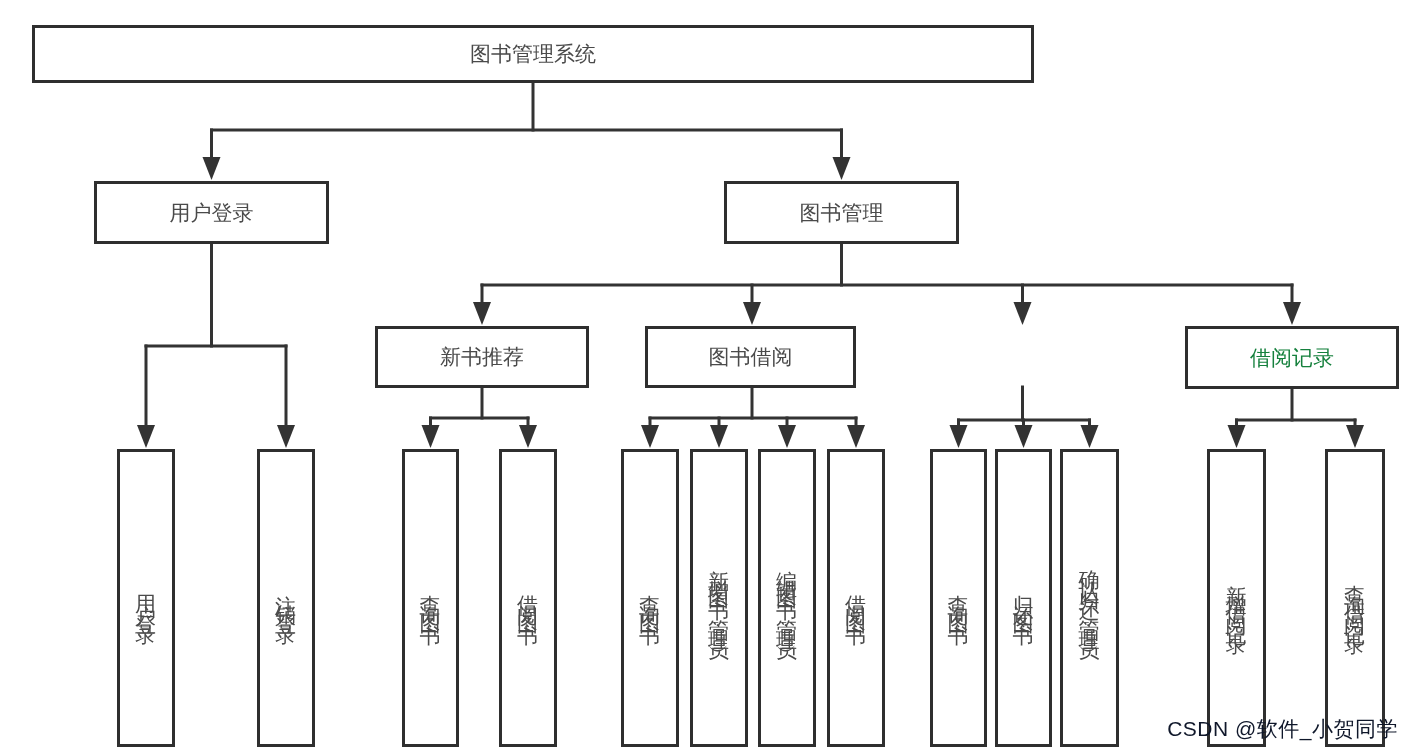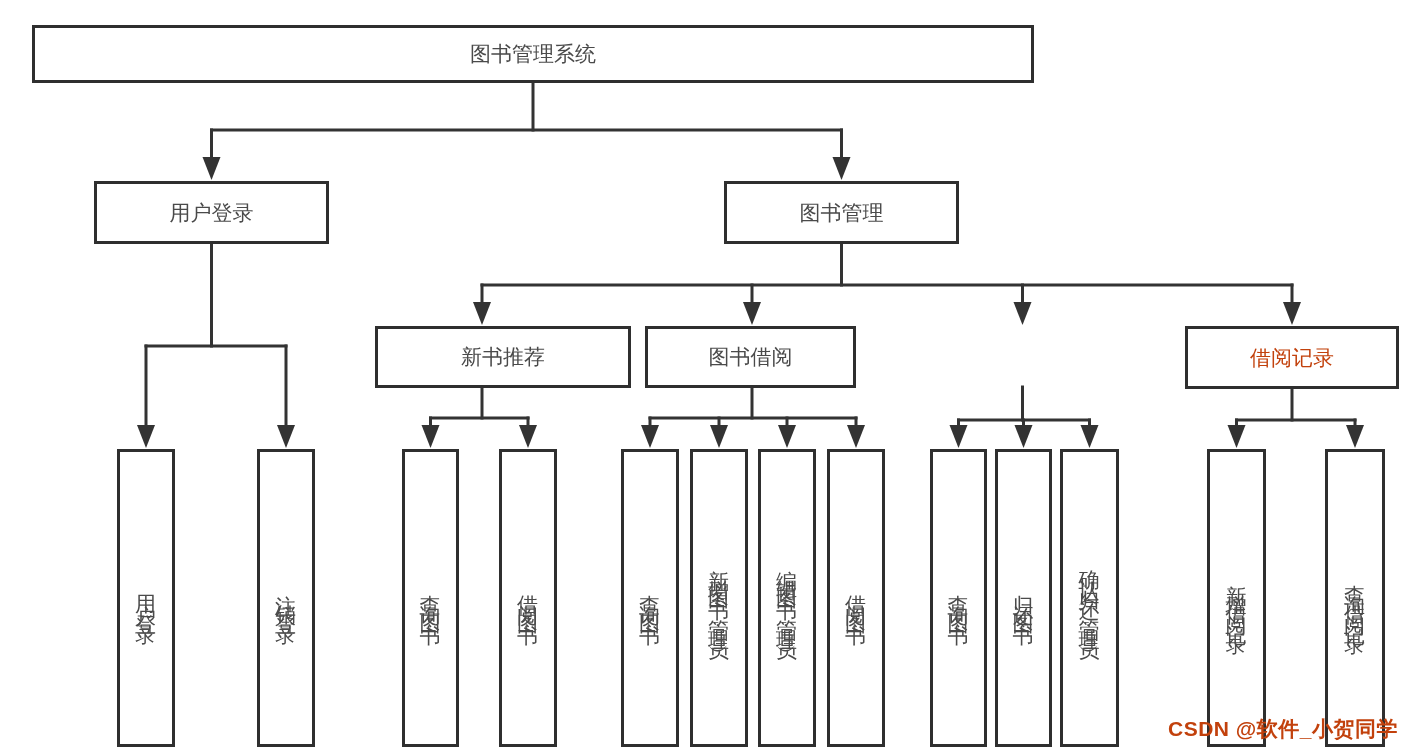--- a/index.html
+++ b/index.html
@@ -47,28 +47,28 @@
 <div id="stage">
     <div class="node horizontal" style="left: 20px; top: 13px; width: 1002px; height: 58px; border-color: rgb(47, 47, 47);">
       <span class="lbl" style="color: rgb(74, 74, 74);">图书管理系统</span>
     </div>
     <div class="node horizontal" style="left: 82px; top: 169px; width: 235px; height: 63px; border-color: rgb(47, 47, 47);">
       <span class="lbl" style="color: rgb(74, 74, 74);">用户登录</span>
     </div>
     <div class="node horizontal" style="left: 712px; top: 169px; width: 235px; height: 63px; border-color: rgb(47, 47, 47);">
       <span class="lbl" style="color: rgb(74, 74, 74);">图书管理</span>
     </div>
-    <div class="node horizontal" style="left: 363px; top: 314px; width: 256px; height: 62px; border-color: rgb(47, 47, 47);">
+    <div class="node horizontal" style="left: 363px; top: 314px; width: 214px; height: 62px; border-color: rgb(47, 47, 47);">
       <span class="lbl" style="color: rgb(74, 74, 74);">新书推荐</span>
     </div>
     <div class="node horizontal" style="left: 633px; top: 314px; width: 211px; height: 62px; border-color: rgb(47, 47, 47);">
       <span class="lbl" style="color: rgb(74, 74, 74);">图书借阅</span>
     </div>
     <div class="node horizontal" style="left: 1173px; top: 314px; width: 214px; height: 63px; border-color: rgb(47, 47, 47);">
-      <span class="lbl" style="color: #c2410c;">借阅记录</span>
+      <span class="lbl" style="color: #15803d;">借阅记录</span>
     </div>
     <div class="node vertical" style="left: 105px; top: 437px; width: 58px; height: 298px; border-color: rgb(47, 47, 47);">
       <span class="lbl" style="color: rgb(74, 74, 74);">用户登录</span>
     </div>
     <div class="node vertical" style="left: 245px; top: 437px; width: 58px; height: 298px; border-color: rgb(47, 47, 47);">
       <span class="lbl" style="color: rgb(74, 74, 74);">注销登录</span>
     </div>
     <div class="node vertical" style="left: 390px; top: 437px; width: 57px; height: 298px; border-color: rgb(47, 47, 47);">
       <span class="lbl" style="color: rgb(74, 74, 74);">查询图书</span>
     </div>
@@ -151,13 +151,13 @@
       <polygon points="1068.5,413 1086.5,413 1077.5,436" fill="#333333"></polygon>
       <line x1="1280" y1="375" x2="1280" y2="408" stroke="#333333" stroke-width="3" stroke-linecap="square"></line>
       <line x1="1224.5" y1="408" x2="1343" y2="408" stroke="#333333" stroke-width="3" stroke-linecap="square"></line>
       <line x1="1224.5" y1="408" x2="1224.5" y2="415" stroke="#333333" stroke-width="3" stroke-linecap="square"></line>
       <polygon points="1215.5,413 1233.5,413 1224.5,436" fill="#333333"></polygon>
       <line x1="1343" y1="408" x2="1343" y2="415" stroke="#333333" stroke-width="3" stroke-linecap="square"></line>
       <polygon points="1334,413 1352,413 1343,436" fill="#333333"></polygon>
     </svg>
   </div>
 
-<div id="watermark" style="color: #c2410c; font-weight: bold;">CSDN @软件_小贺同学</div>
+<div id="watermark" style="color: #0f172a;">CSDN @软件_小贺同学</div>
 
 </body></html>

